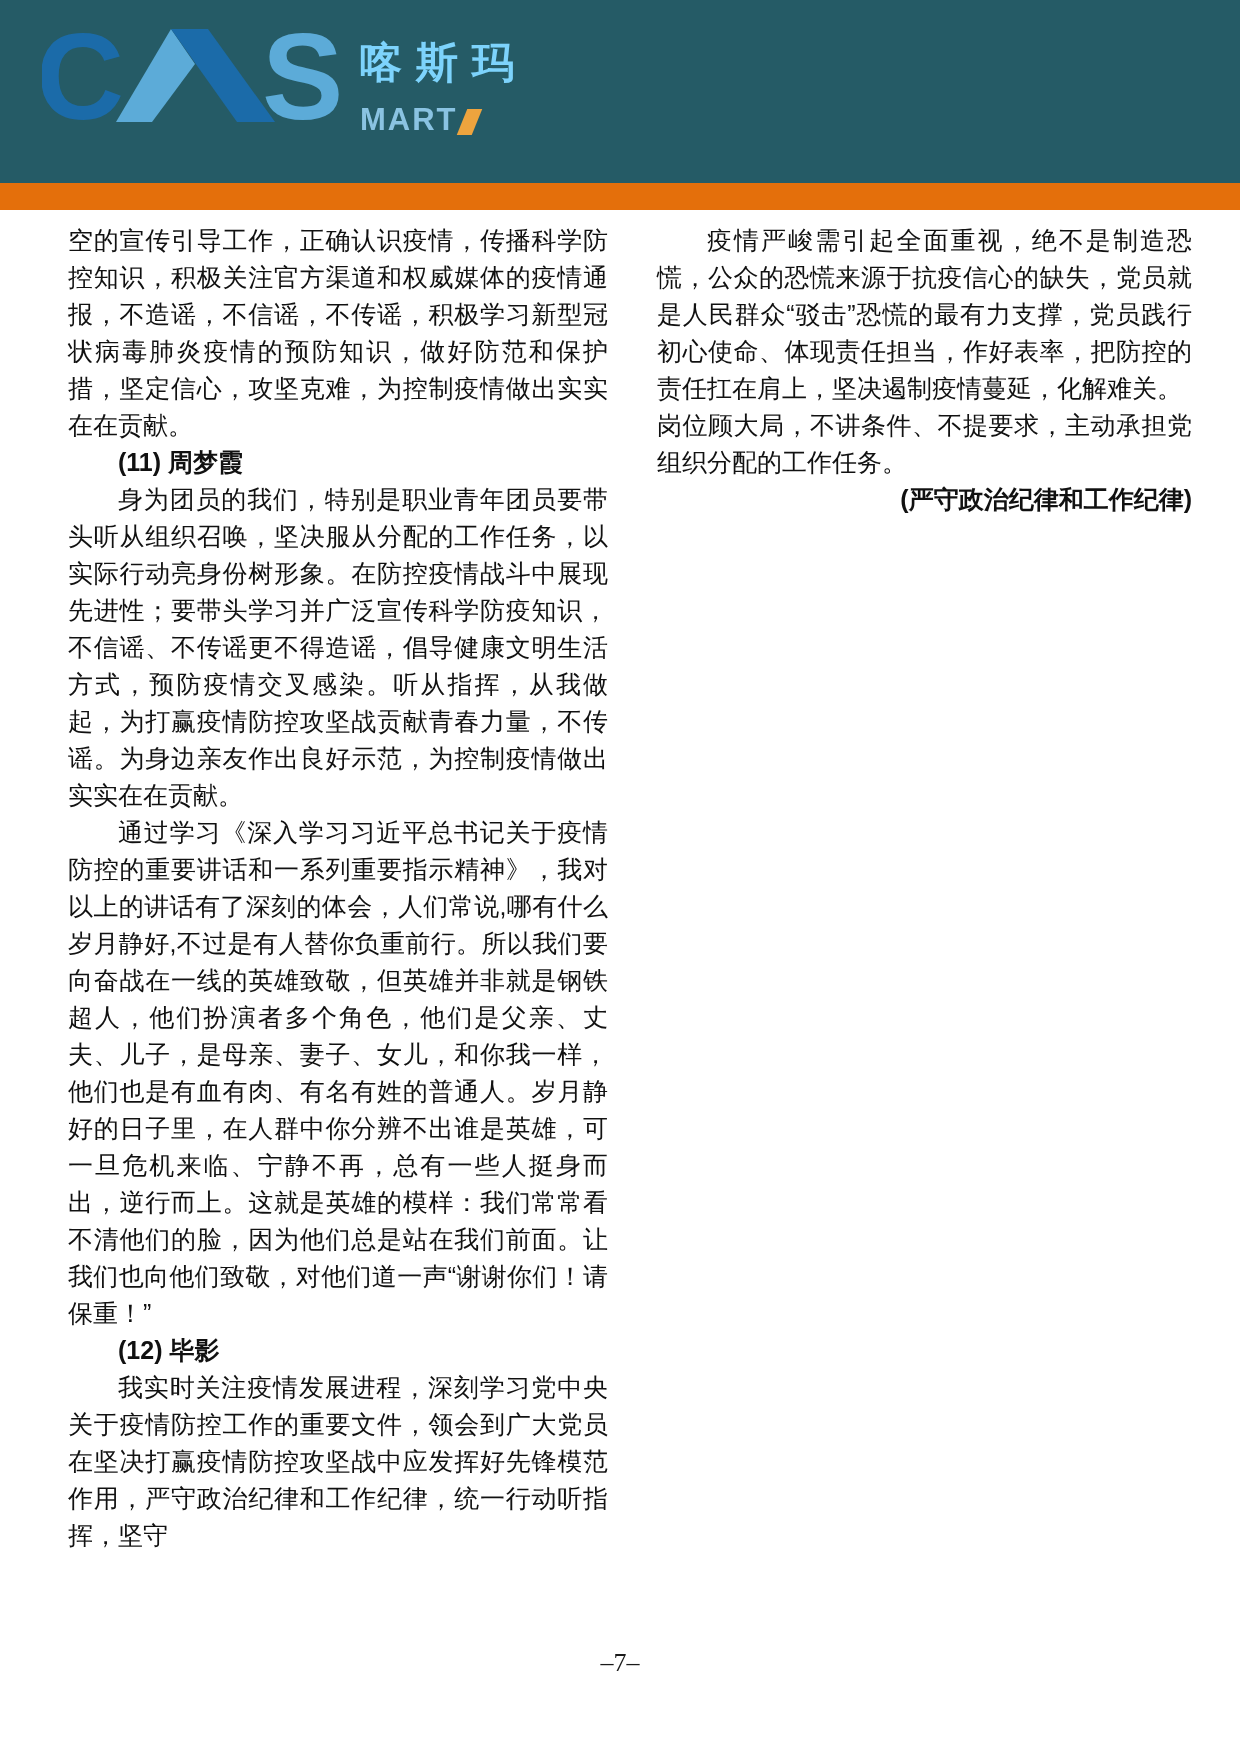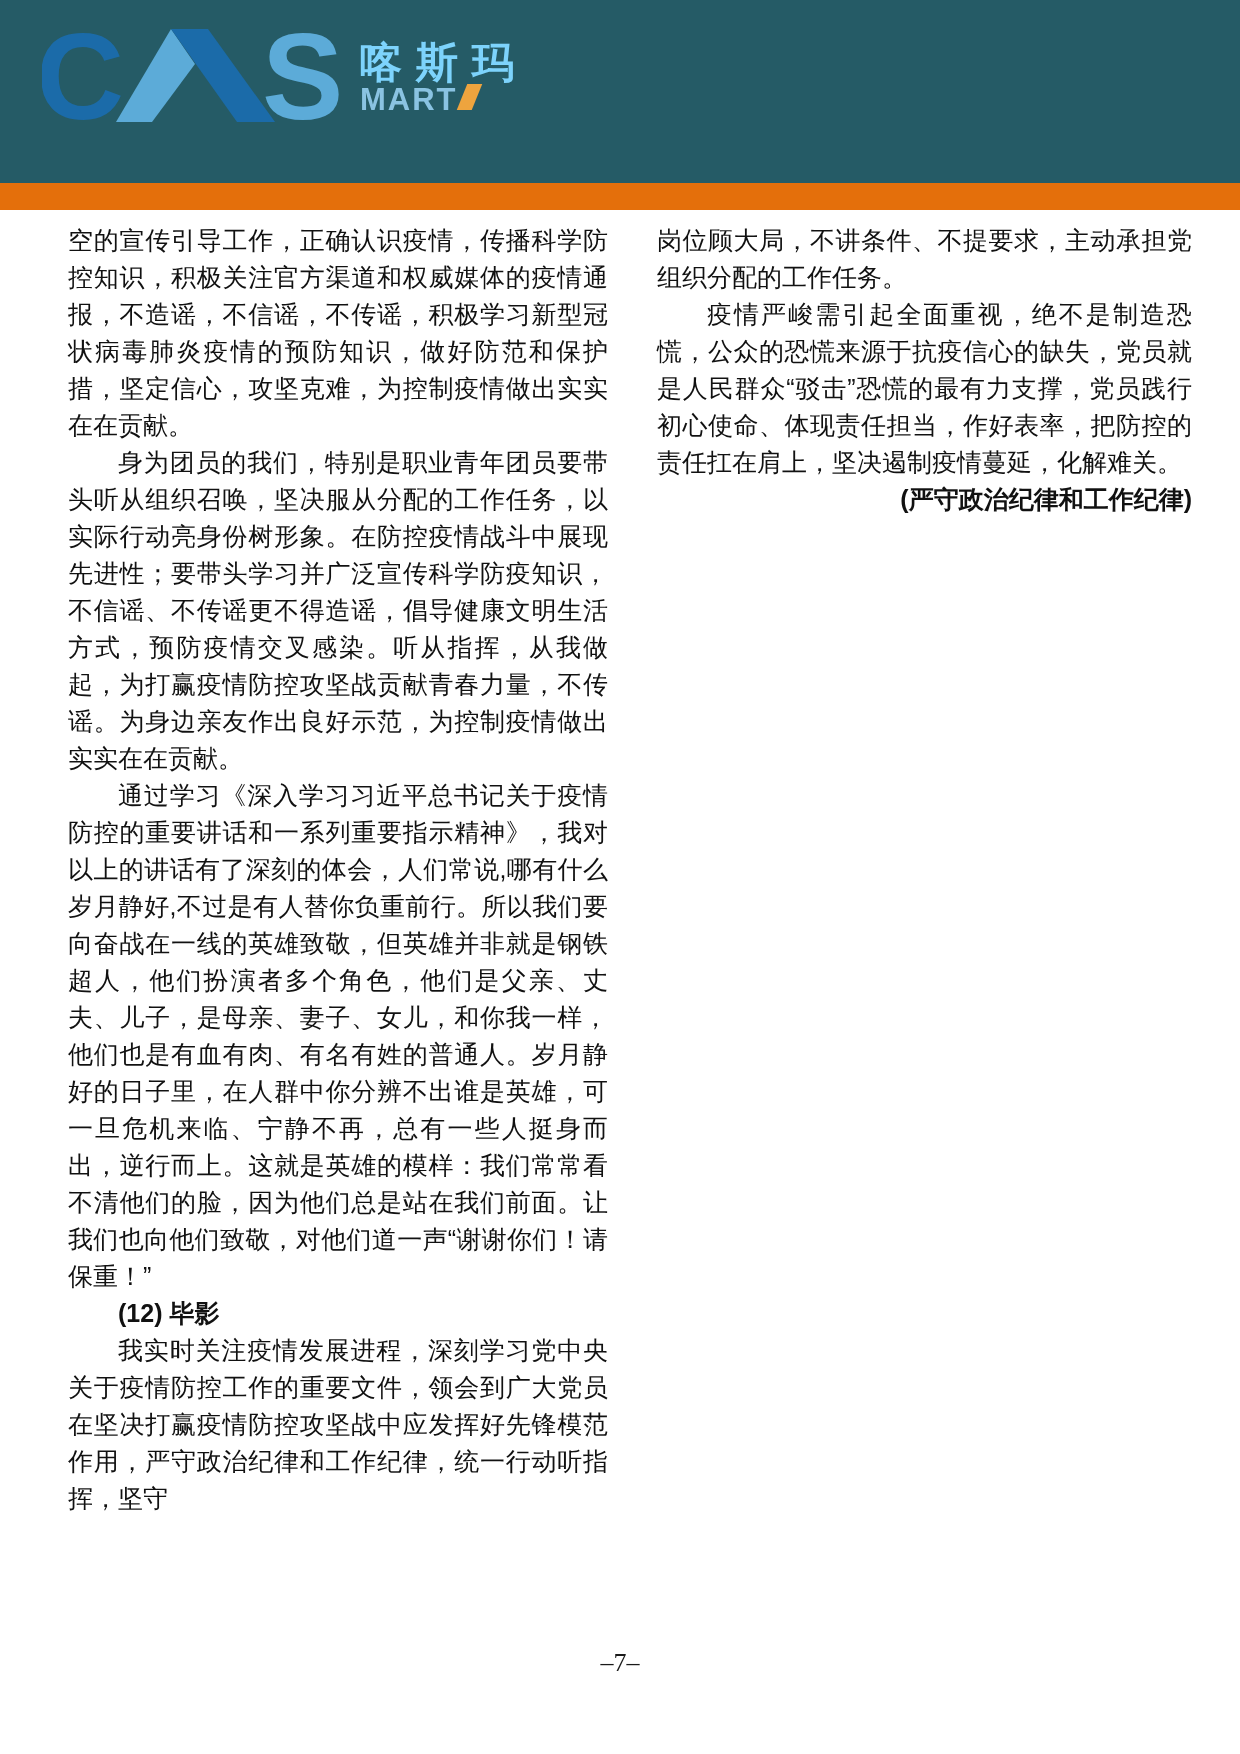--- a/index.html
+++ b/index.html
@@ -45,22 +45,22 @@
     color: #7dd3fc;
     font-size: 42px;
     font-weight: 600;
     letter-spacing: 14px;
     line-height: 1;
     margin-top: 16px;
     white-space: nowrap;
   }
   .logo-mart-row {
     display: flex;
-    align-items: flex-start;
-    margin-top: 0;
+    align-items: flex-end;
+    margin-top: 20px;
   }
   .logo-mart {
     color: #8ac3e2;
     font-size: 31px;
     font-weight: bold;
     letter-spacing: 2px;
     line-height: 1;
   }
   .logo-slash {
     display: inline-block;
@@ -129,29 +129,30 @@
       </div>
     </div>
   </header>
 
   <div class="stripe"></div>
 
   <main class="content">
 
     <section class="col left">
       <p class="body">空的宣传引导工作，正确认识疫情，传播科学防控知识，积极关注官方渠道和权威媒体的疫情通报，不造谣，不信谣，不传谣，积极学习新型冠状病毒肺炎疫情的预防知识，做好防范和保护措，坚定信心，攻坚克难，为控制疫情做出实实在在贡献。</p>
+      <p class="heading">(11) 周梦霞</p>
       <p class="body indent">身为团员的我们，特别是职业青年团员要带头听从组织召唤，坚决服从分配的工作任务，以实际行动亮身份树形象。在防控疫情战斗中展现先进性；要带头学习并广泛宣传科学防疫知识，不信谣、不传谣更不得造谣，倡导健康文明生活方式，预防疫情交叉感染。听从指挥，从我做起，为打赢疫情防控攻坚战贡献青春力量，不传谣。为身边亲友作出良好示范，为控制疫情做出实实在在贡献。</p>
       <p class="body indent">通过学习《深入学习习近平总书记关于疫情防控的重要讲话和一系列重要指示精神》，我对以上的讲话有了深刻的体会，人们常说,哪有什么岁月静好,不过是有人替你负重前行。所以我们要向奋战在一线的英雄致敬，但英雄并非就是钢铁超人，他们扮演者多个角色，他们是父亲、丈夫、儿子，是母亲、妻子、女儿，和你我一样，他们也是有血有肉、有名有姓的普通人。岁月静好的日子里，在人群中你分辨不出谁是英雄，可一旦危机来临、宁静不再，总有一些人挺身而出，逆行而上。这就是英雄的模样：我们常常看不清他们的脸，因为他们总是站在我们前面。让我们也向他们致敬，对他们道一声“谢谢你们！请保重！”</p>
       <p class="heading">(12) 毕影</p>
       <p class="body indent">我实时关注疫情发展进程，深刻学习党中央关于疫情防控工作的重要文件，领会到广大党员在坚决打赢疫情防控攻坚战中应发挥好先锋模范作用，严守政治纪律和工作纪律，统一行动听指挥，坚守</p>
     </section>
 
     <section class="col right">
+      <p class="body indent">疫情严峻需引起全面重视，绝不是制造恐慌，公众的恐慌来源于抗疫信心的缺失，党员就是人民群众“驳击”恐慌的最有力支撑，党员践行初心使命、体现责任担当，作好表率，把防控的责任扛在肩上，坚决遏制疫情蔓延，化解难关。</p>
       <p class="body">岗位顾大局，不讲条件、不提要求，主动承担党组织分配的工作任务。</p>
-      <p class="body indent">疫情严峻需引起全面重视，绝不是制造恐慌，公众的恐慌来源于抗疫信心的缺失，党员就是人民群众“驳击”恐慌的最有力支撑，党员践行初心使命、体现责任担当，作好表率，把防控的责任扛在肩上，坚决遏制疫情蔓延，化解难关。</p>
       <p class="signature">(严守政治纪律和工作纪律)</p>
     </section>
 
   </main>
 
   <footer class="pagenum">–7–</footer>
 
 </div>
 
 </body></html>

